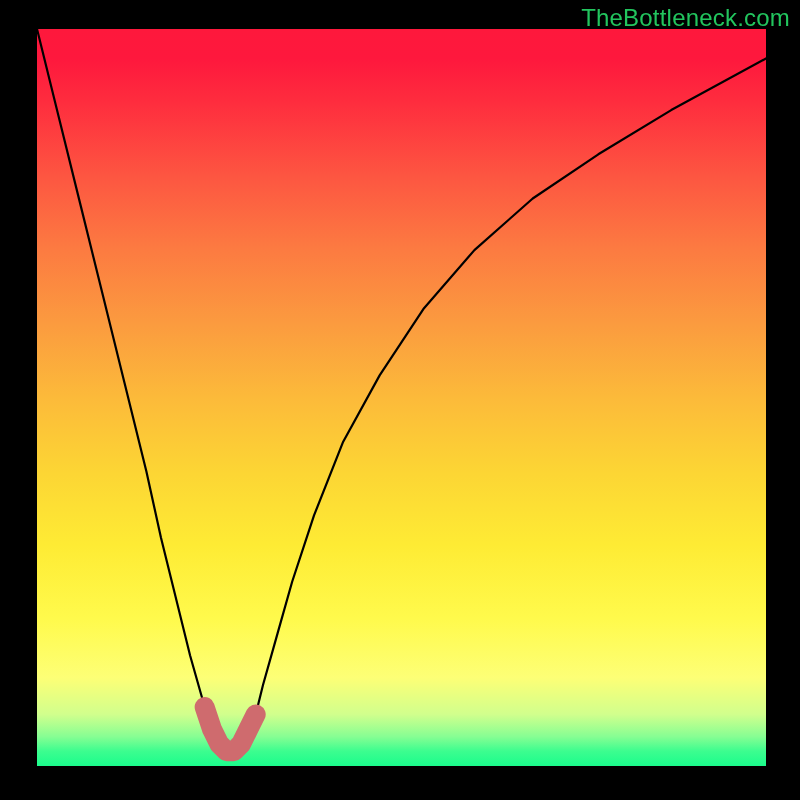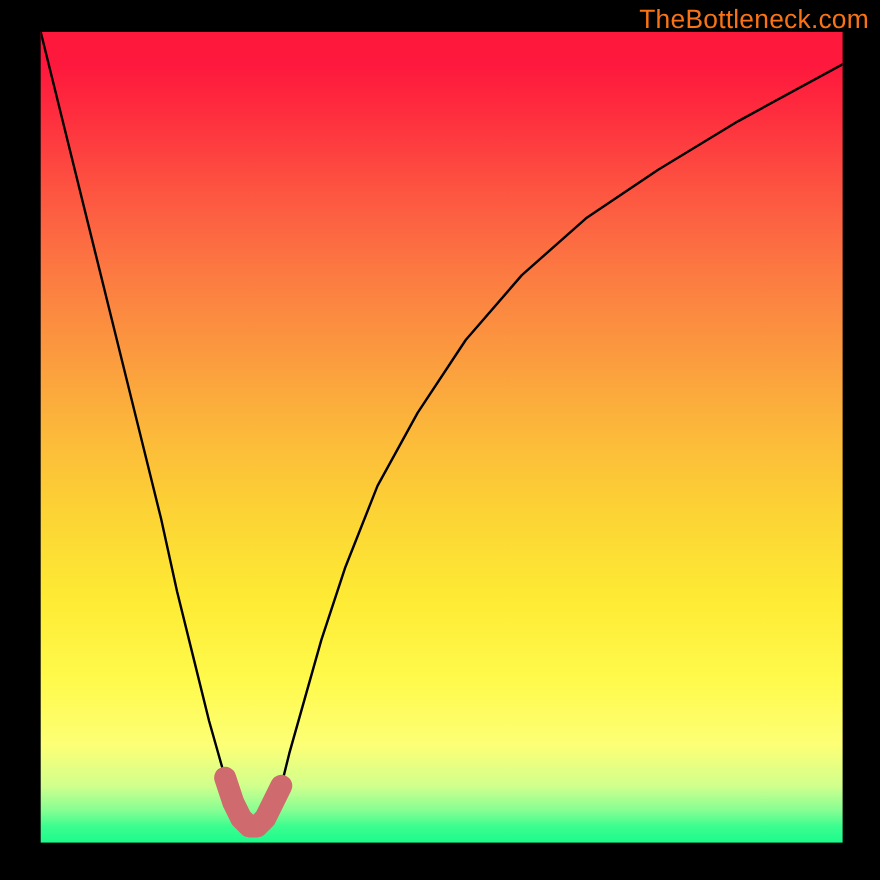--- a/index.html
+++ b/index.html
@@ -39,21 +39,21 @@
       #d1ff8d 93%,
       #87fe93 96%,
       #3cfd8f 98%,
       #1bfc8c 100%
     );
   }
   .watermark {
     position: absolute;
     top: 4px;
     right: 10px;
-    color: #f97316;
+    color: #22c55e;
     font-family: Arial, Helvetica, sans-serif;
     font-size: 24px;
     letter-spacing: 0.2px;
     user-select: none;
   }
   svg.curve {
     position: absolute;
     left: 0;
     top: 0;
     width: 729px;

